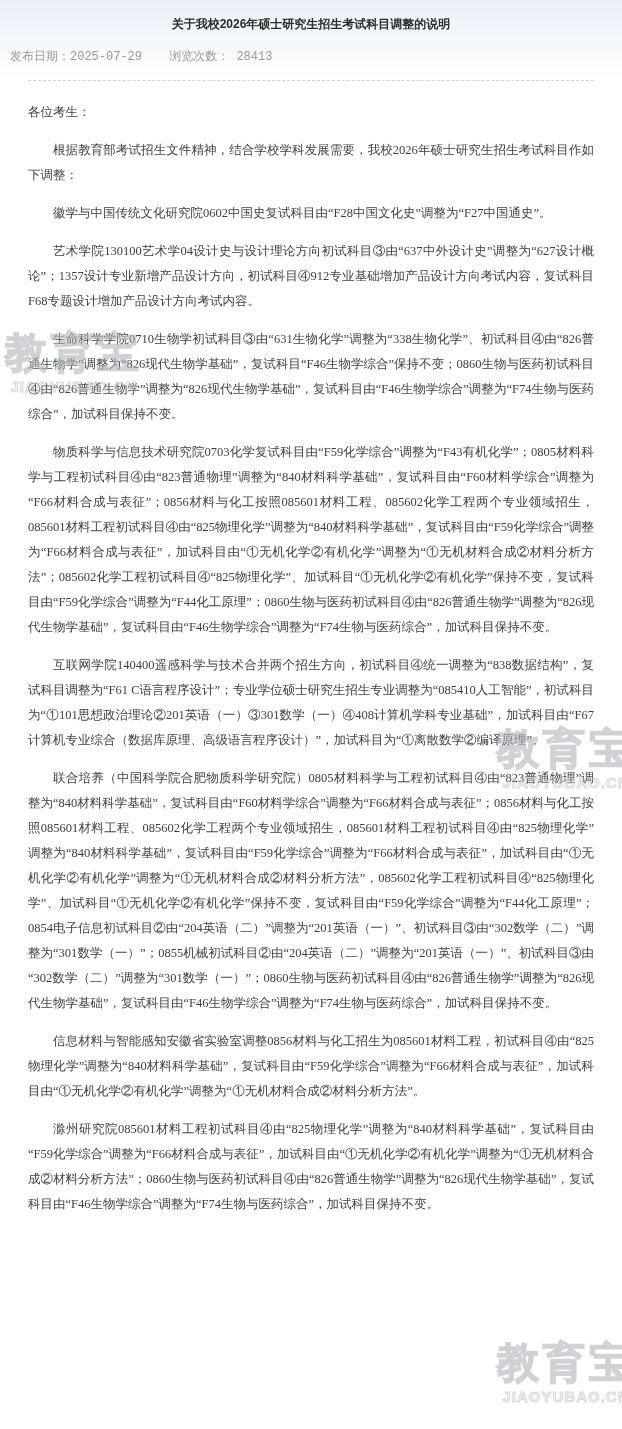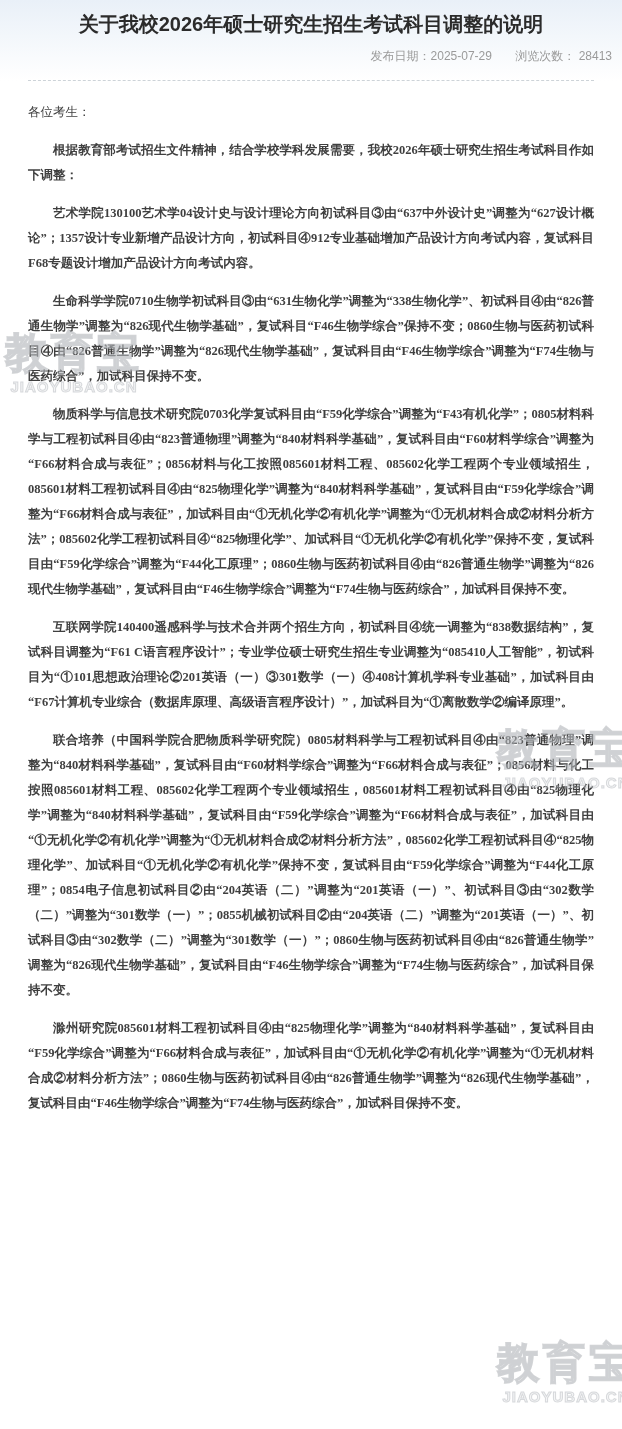--- a/index.html
+++ b/index.html
@@ -12,50 +12,49 @@
     color:#3f3f3f;
     overflow:hidden;
   }
   .page-header{
     background:linear-gradient(to bottom,#e9f0f8 0%,#f3f7fb 45%,#ffffff 100%);
     padding-top:13px;
   }
   .page-title{
     text-align:center;
     font-family:"Liberation Sans","DejaVu Sans",sans-serif;
-    font-size:20px;
+    font-size:12px;
     font-weight:bold;
     color:#2b2b2b;
     line-height:22px;
   }
   .meta-row{
     margin-top:13px;
-    text-align:right;
-    font-family:Liberation Sans, sans-serif;
+    text-align:left;
+    font-family:Liberation Mono, monospace;
     font-size:12px;
     color:#9a9a9a;
   }
   .meta-row .meta-item{margin:0 10px;}
   .divider{
     border:none;
     border-top:1px dashed #cdd3d8;
     margin:15px 28px 0 28px;
     height:0;
   }
   .article{
     padding:20px 28px 0 28px;
     font-size:12.5px;
     line-height:25px;
   }
   .salutation{margin:0 0 12px 0;font-family:Liberation Mono, monospace;}
   .para{
     margin:0 0 13px 0;
     text-indent:2em;
     text-align:justify;
-    font-weight:bold;
   }
   .watermark{
     position:absolute;
     width:160px;
     text-align:center;
     pointer-events:none;
     z-index:5;
     opacity:.85;
   }
   .wm-main{
@@ -91,25 +90,27 @@
       <span class="meta-item"><span>发布日期：</span><span>2025-07-29</span></span>
       <span class="meta-item"><span>浏览次数：</span> <span>28413</span></span>
     </div>
     <hr class="divider">
   </div>
 
   <div class="article">
     <p class="salutation">各位考生：</p>
     <div>
         <p class="para">根据教育部考试招生文件精神，结合学校学科发展需要，我校2026年硕士研究生招生考试科目作如下调整：</p>
+        <p class="para">徽学与中国传统文化研究院0602中国史复试科目由“F28中国文化史”调整为“F27中国通史”。</p>
         <p class="para">艺术学院130100艺术学04设计史与设计理论方向初试科目③由“637中外设计史”调整为“627设计概论”；1357设计专业新增产品设计方向，初试科目④912专业基础增加产品设计方向考试内容，复试科目F68专题设计增加产品设计方向考试内容。</p>
         <p class="para">生命科学学院0710生物学初试科目③由“631生物化学”调整为“338生物化学”、初试科目④由“826普通生物学”调整为“826现代生物学基础”，复试科目“F46生物学综合”保持不变；0860生物与医药初试科目④由“826普通生物学”调整为“826现代生物学基础”，复试科目由“F46生物学综合”调整为“F74生物与医药综合”，加试科目保持不变。</p>
         <p class="para">物质科学与信息技术研究院0703化学复试科目由“F59化学综合”调整为“F43有机化学”；0805材料科学与工程初试科目④由“823普通物理”调整为“840材料科学基础”，复试科目由“F60材料学综合”调整为“F66材料合成与表征”；0856材料与化工按照085601材料工程、085602化学工程两个专业领域招生，085601材料工程初试科目④由“825物理化学”调整为“840材料科学基础”，复试科目由“F59化学综合”调整为“F66材料合成与表征”，加试科目由“①无机化学②有机化学”调整为“①无机材料合成②材料分析方法”；085602化学工程初试科目④“825物理化学”、加试科目“①无机化学②有机化学”保持不变，复试科目由“F59化学综合”调整为“F44化工原理”；0860生物与医药初试科目④由“826普通生物学”调整为“826现代生物学基础”，复试科目由“F46生物学综合”调整为“F74生物与医药综合”，加试科目保持不变。</p>
         <p class="para">互联网学院140400遥感科学与技术合并两个招生方向，初试科目④统一调整为“838数据结构”，复试科目调整为“F61 C语言程序设计”；专业学位硕士研究生招生专业调整为“085410人工智能”，初试科目为“①101思想政治理论②201英语（一）③301数学（一）④408计算机学科专业基础”，加试科目由“F67计算机专业综合（数据库原理、高级语言程序设计）”，加试科目为“①离散数学②编译原理”。</p>
         <p class="para">联合培养（中国科学院合肥物质科学研究院）0805材料科学与工程初试科目④由“823普通物理”调整为“840材料科学基础”，复试科目由“F60材料学综合”调整为“F66材料合成与表征”；0856材料与化工按照085601材料工程、085602化学工程两个专业领域招生，085601材料工程初试科目④由“825物理化学”调整为“840材料科学基础”，复试科目由“F59化学综合”调整为“F66材料合成与表征”，加试科目由“①无机化学②有机化学”调整为“①无机材料合成②材料分析方法”，085602化学工程初试科目④“825物理化学”、加试科目“①无机化学②有机化学”保持不变，复试科目由“F59化学综合”调整为“F44化工原理”；0854电子信息初试科目②由“204英语（二）”调整为“201英语（一）”、初试科目③由“302数学（二）”调整为“301数学（一）”；0855机械初试科目②由“204英语（二）”调整为“201英语（一）”、初试科目③由“302数学（二）”调整为“301数学（一）”；0860生物与医药初试科目④由“826普通生物学”调整为“826现代生物学基础”，复试科目由“F46生物学综合”调整为“F74生物与医药综合”，加试科目保持不变。</p>
+        <p class="para">信息材料与智能感知安徽省实验室调整0856材料与化工招生为085601材料工程，初试科目④由“825物理化学”调整为“840材料科学基础”，复试科目由“F59化学综合”调整为“F66材料合成与表征”，加试科目由“①无机化学②有机化学”调整为“①无机材料合成②材料分析方法”。</p>
         <p class="para">滁州研究院085601材料工程初试科目④由“825物理化学”调整为“840材料科学基础”，复试科目由“F59化学综合”调整为“F66材料合成与表征”，加试科目由“①无机化学②有机化学”调整为“①无机材料合成②材料分析方法”；0860生物与医药初试科目④由“826普通生物学”调整为“826现代生物学基础”，复试科目由“F46生物学综合”调整为“F74生物与医药综合”，加试科目保持不变。</p>
       </div>
 
   </div>
 
   <div class="watermark wm-1">
     <div class="wm-main">教育宝</div>
     <div class="wm-sub">JIAOYUBAO.CN</div>
   </div>
   <div class="watermark wm-2">

